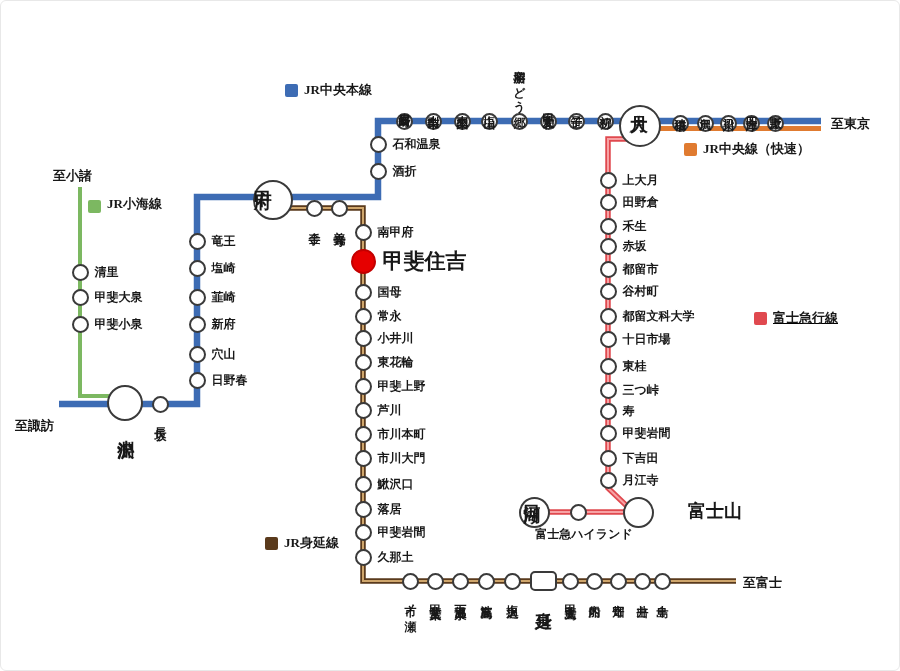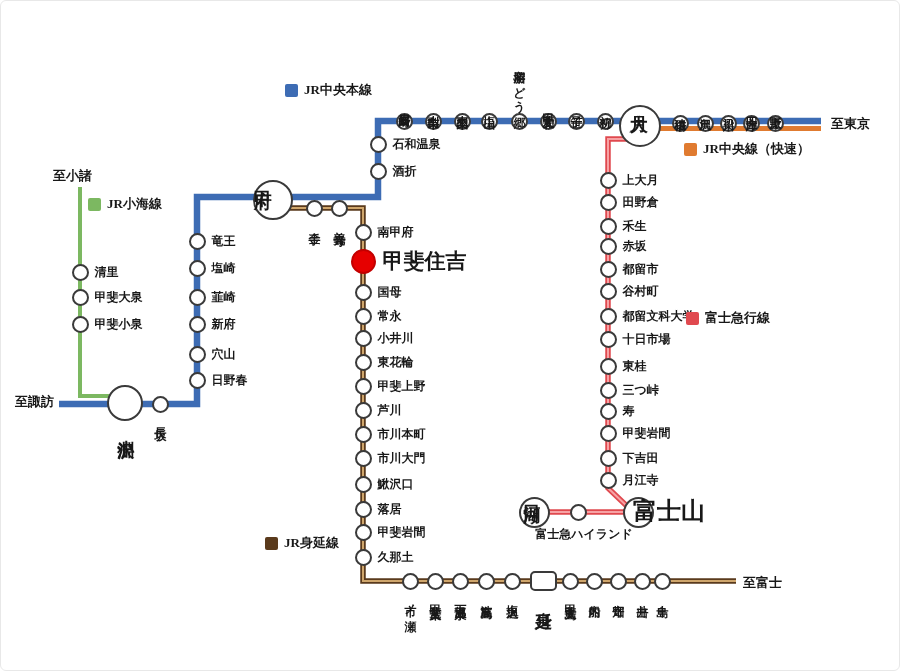--- a/index.html
+++ b/index.html
@@ -115,21 +115,21 @@
       <div class="lbl" style="left: 621.5px; top: 315px; transform: translateY(-50%);">都留文科大学</div>
       <div class="lbl" style="left: 621.5px; top: 338px; transform: translateY(-50%);">十日市場</div>
       <div class="lbl" style="left: 621.5px; top: 365px; transform: translateY(-50%);">東桂</div>
       <div class="lbl" style="left: 621.5px; top: 389px; transform: translateY(-50%);">三つ峠</div>
       <div class="lbl" style="left: 621.5px; top: 410px; transform: translateY(-50%);">寿</div>
       <div class="lbl" style="left: 621.5px; top: 432px; transform: translateY(-50%);">甲斐岩間</div>
       <div class="lbl" style="left: 621.5px; top: 457px; transform: translateY(-50%);">下吉田</div>
       <div class="lbl" style="left: 621.5px; top: 479px; transform: translateY(-50%);">月江寺</div>
       <div class="lbl big v" style="font-size: 17px; left: 530px; top: 493px; transform: translate(-50%, -100%);">河口湖</div>
       <div class="lbl" style="left: 583px; top: 526.5px; transform: translateX(-50%);">富士急ハイランド</div>
-      <div class="lbl big" style="font-size: 24px; left: 632px; top: 511px; transform: translateY(-50%);">富士山</div>
+      <div class="lbl big" style="font-size: 18px; left: 687px; top: 511px; transform: translateY(-50%);">富士山</div>
       <div class="lbl v" style="left: 403px; top: 106.5px; transform: translate(-50%, -100%);">春日居町</div>
       <div class="lbl v" style="left: 432px; top: 106.5px; transform: translate(-50%, -100%);">山梨市</div>
       <div class="lbl v" style="left: 461px; top: 106.5px; transform: translate(-50%, -100%);">東山梨</div>
       <div class="lbl v" style="left: 488px; top: 106.5px; transform: translate(-50%, -100%);">塩山</div>
       <div class="lbl v" style="left: 518px; top: 106.5px; transform: translate(-50%, -100%);">勝沼ぶどう郷</div>
       <div class="lbl v" style="left: 547px; top: 106.5px; transform: translate(-50%, -100%);">甲斐大和</div>
       <div class="lbl v" style="left: 575px; top: 106.5px; transform: translate(-50%, -100%);">笹子</div>
       <div class="lbl v" style="left: 604px; top: 106.5px; transform: translate(-50%, -100%);">初狩</div>
       <div class="lbl big v" style="font-size: 18px; left: 637px; top: 101px; transform: translate(-50%, -100%);">大月</div>
       <div class="lbl v" style="left: 679px; top: 108.5px; transform: translate(-50%, -100%);">猿橋</div>
@@ -181,32 +181,32 @@
     </div>
   <div id="legends">
       <div class="legend" style="left: 284px; top: 80px;">
         <span class="swatch" style="background: rgb(61, 108, 180);"></span>
         <span class="ltext">JR中央本線</span>
       </div>
       <div class="legend" style="left: 683px; top: 139px;">
         <span class="swatch" style="background: rgb(224, 123, 48);"></span>
         <span class="ltext">JR中央線（快速）</span>
       </div>
-      <div class="legend" style="left: 87px; top: 194px;">
+      <div class="legend" style="left: 87px; top: 194px; align-items: flex-end;">
         <span class="swatch" style="background: rgb(124, 184, 97);"></span>
         <span class="ltext">JR小海線</span>
       </div>
-      <div class="legend" style="left: 685px; top: 308px;">
+      <div class="legend" style="left: 753px; top: 308px; text-decoration: underline;">
         <span class="swatch" style="background: rgb(224, 73, 79);"></span>
         <span class="ltext">富士急行線</span>
       </div>
       <div class="legend" style="left: 264px; top: 533px;">
         <span class="swatch" style="background: rgb(90, 58, 28);"></span>
         <span class="ltext">JR身延線</span>
       </div>
     </div>
   <div id="endpoints">
       <div class="endpoint" style="left: 52px; top: 166px;">至小諸</div>
       <div class="endpoint" style="left: 830px; top: 114px; font-family: Liberation Mono, monospace;">至東京</div>
-      <div class="endpoint" style="left: 14px; top: 392px;">至諏訪</div>
+      <div class="endpoint" style="left: 14px; top: 416px;">至諏訪</div>
       <div class="endpoint" style="left: 742px; top: 573px;">至富士</div>
     </div>
 </div>
 
 </body></html>

